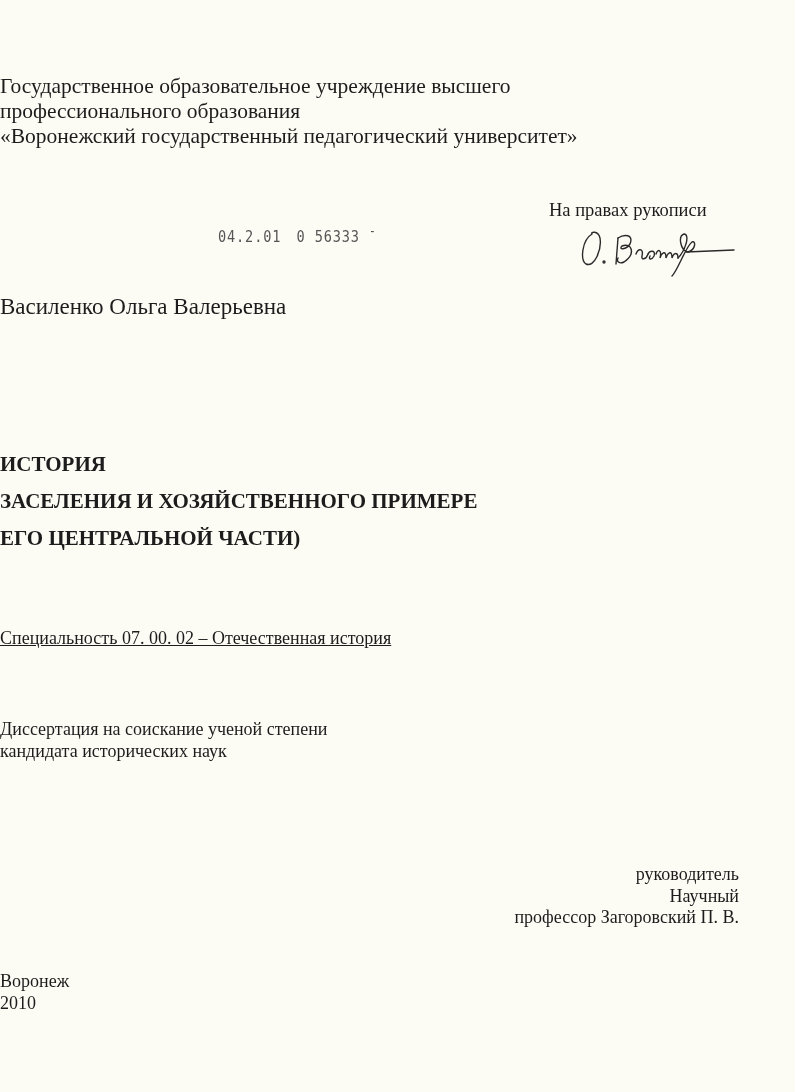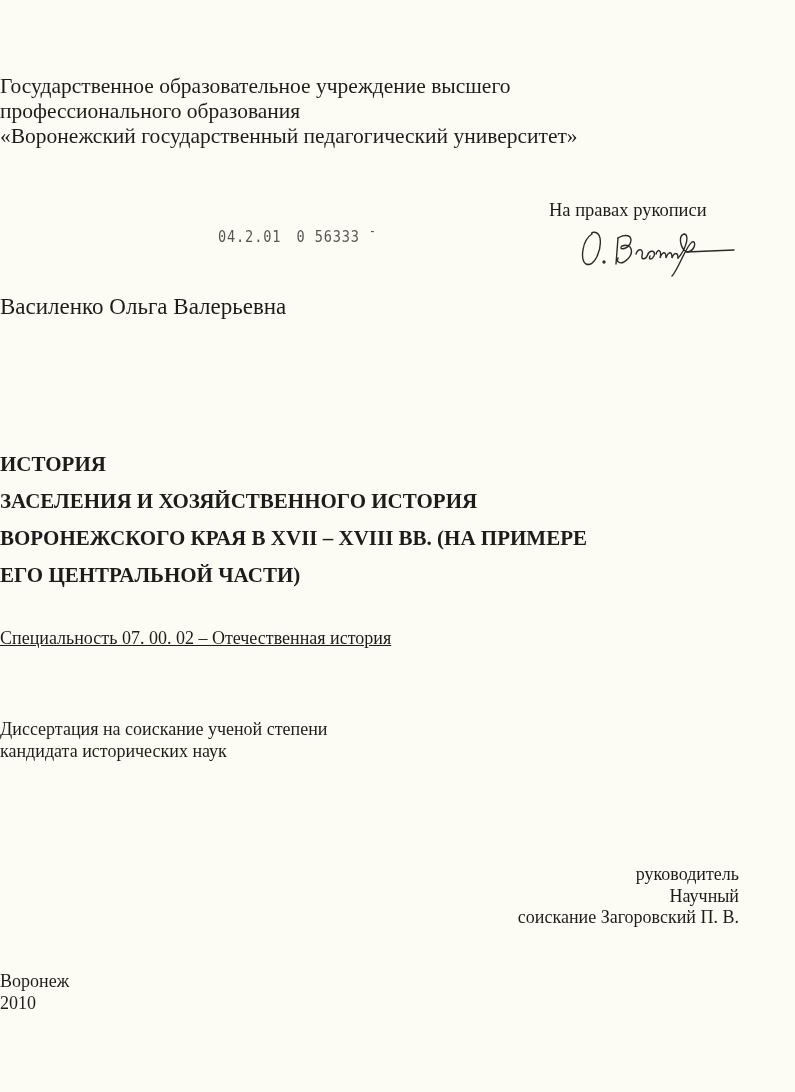--- a/index.html
+++ b/index.html
@@ -61,36 +61,35 @@
       <path d="M78 34 C80 28, 84 30, 82 38 C84 32, 88 30, 88 38 C90 32, 94 30, 94 38 C96 32, 100 32, 100 38"></path>
       <path d="M100 38 C108 30, 112 14, 106 14 C100 16, 102 30, 110 32 C118 30, 118 20, 114 22 C108 26, 100 50, 94 56"></path>
       <path d="M108 32 L156 30"></path>
     </g>
   </svg>
 
   <div class="abs center author">Василенко Ольга Валерьевна</div>
 
   <div class="abs center title">
     <span class="line">ИСТОРИЯ</span>
-    <span class="line">ЗАСЕЛЕНИЯ И ХОЗЯЙСТВЕННОГО ИСТОРИЯ</span>
-    <span class="line">ВОРОНЕЖСКОГО КРАЯ В XVII – XVIII ВВ. (НА ПРИМЕРЕ</span>
+    <span class="line">ЗАСЕЛЕНИЯ И ХОЗЯЙСТВЕННОГО ПРИМЕРЕ</span>
     <span class="line">ЕГО ЦЕНТРАЛЬНОЙ ЧАСТИ)</span>
   </div>
 
   <div class="abs center spec">Специальность 07. 00. 02 – Отечественная история</div>
 
   <div class="abs center diss">
     <span class="line">Диссертация на соискание ученой степени</span>
     <span class="line">кандидата исторических наук</span>
   </div>
 
   <div class="abs sup">
     <span class="line">руководитель</span>
     <span class="line">Научный</span>
-    <span class="line">соискание Загоровский П. В.</span>
+    <span class="line">профессор Загоровский П. В.</span>
   </div>
 
   <div class="abs center city">
     <span class="line">Воронеж</span>
     <span class="line">2010</span>
   </div>
 
 </div>
 
 </body></html>

